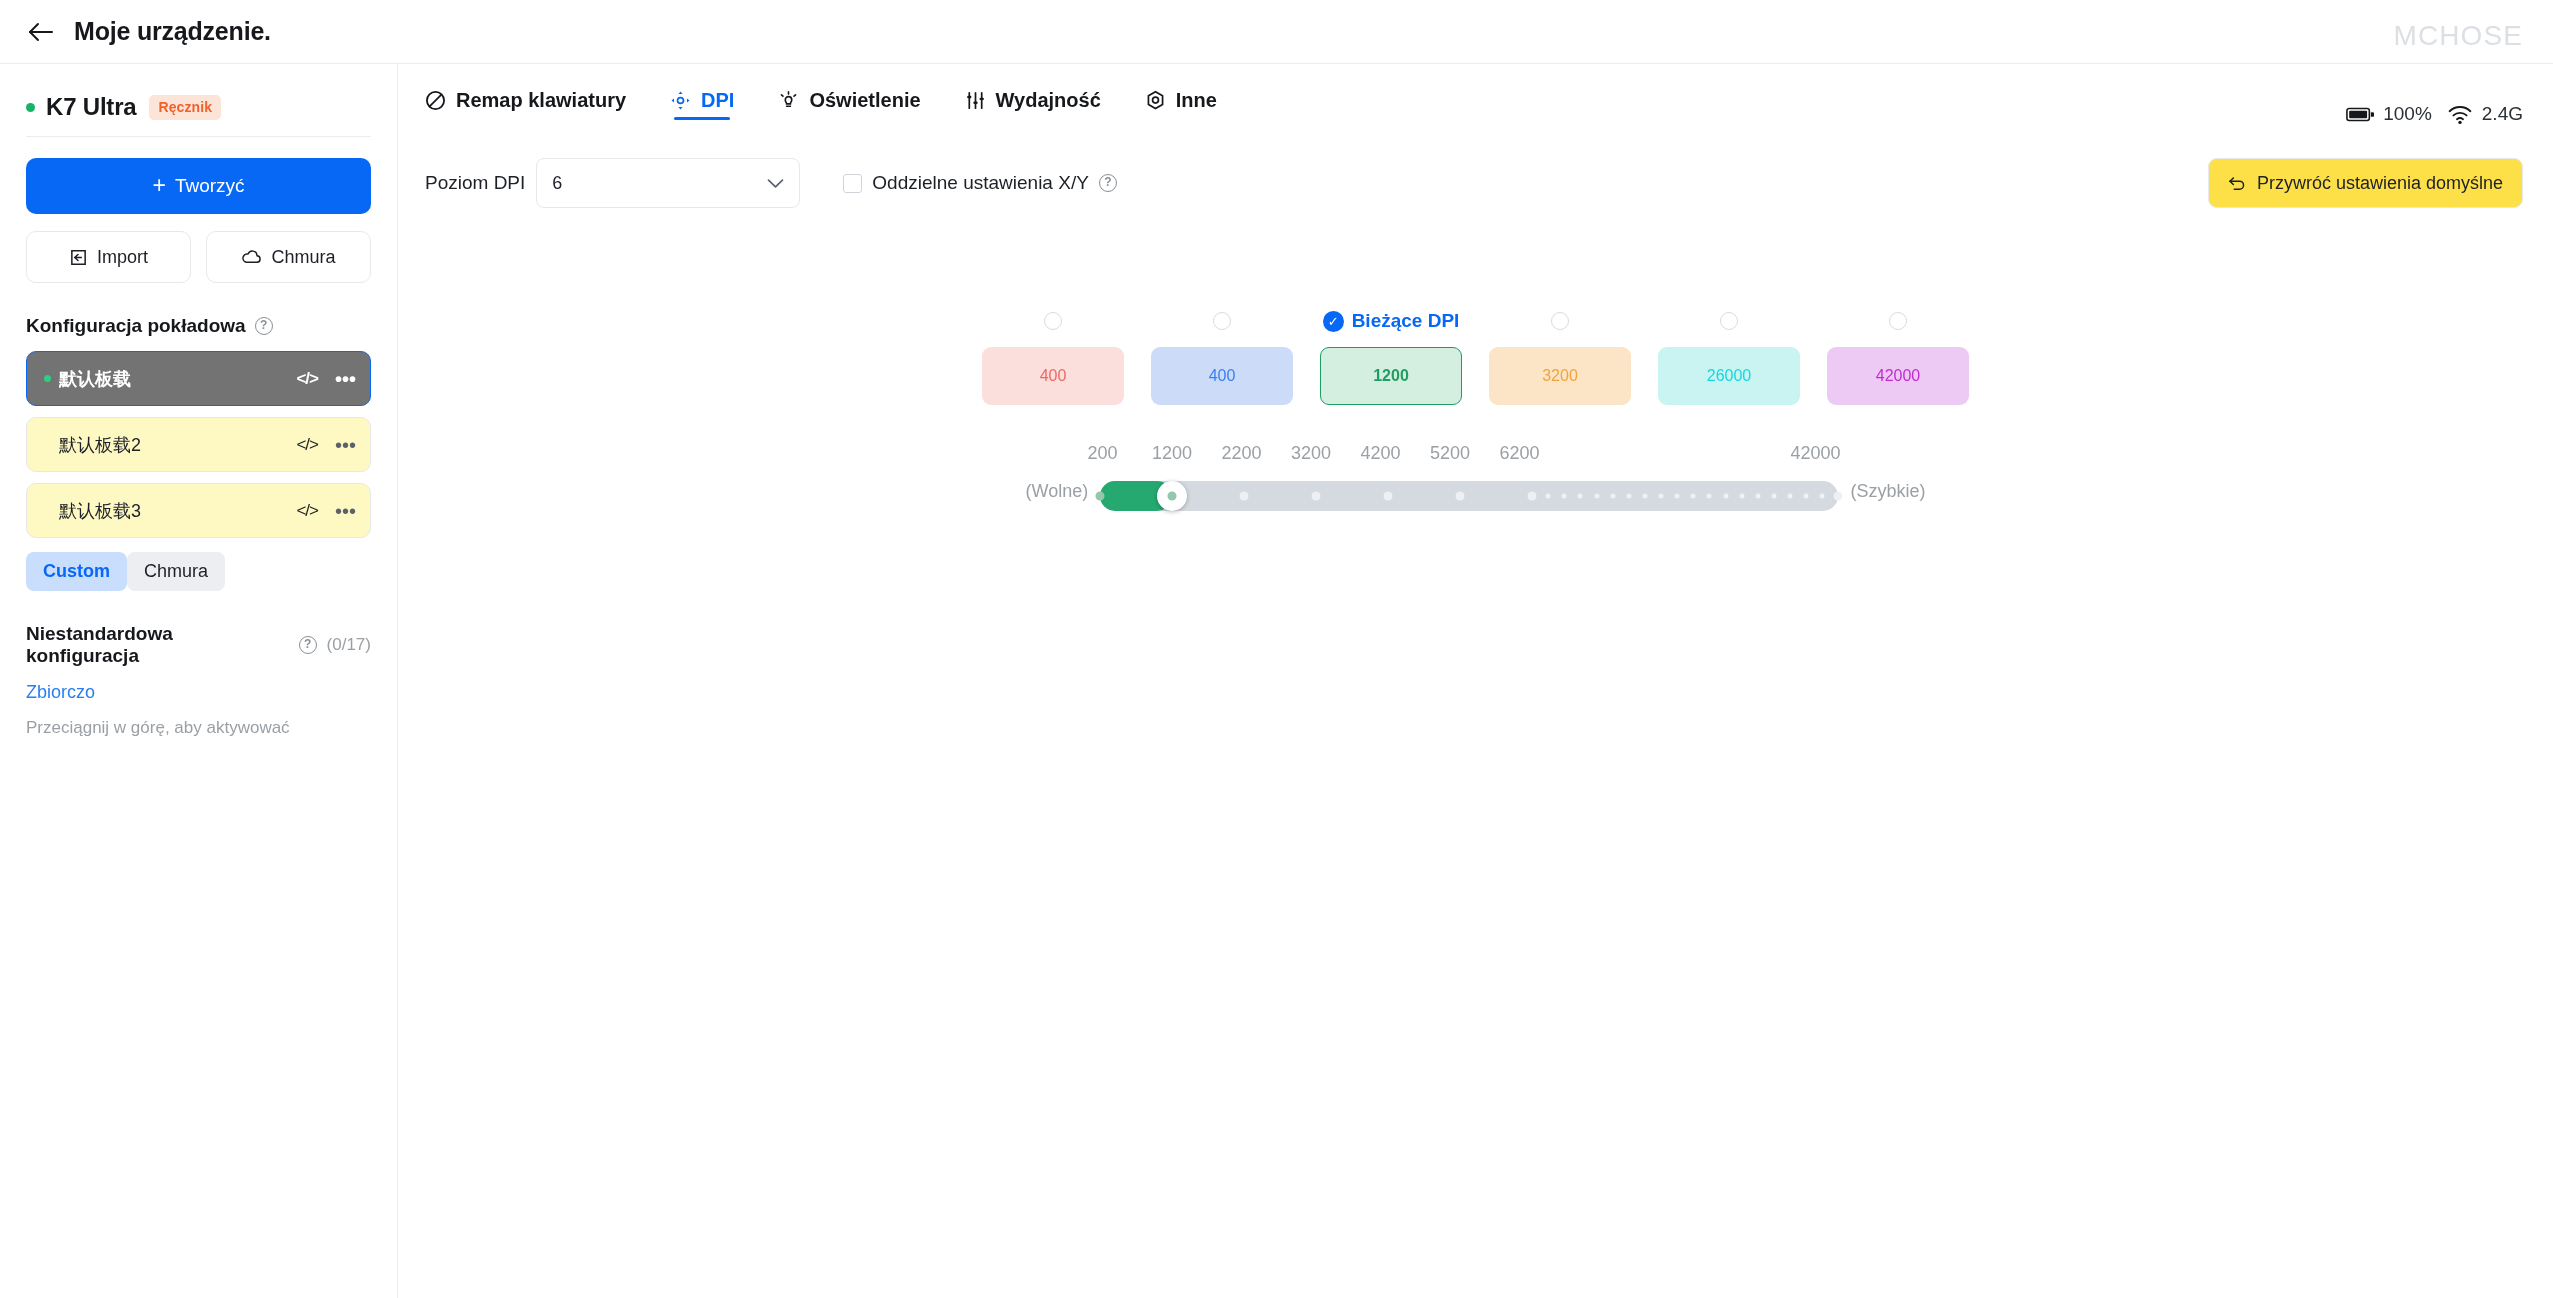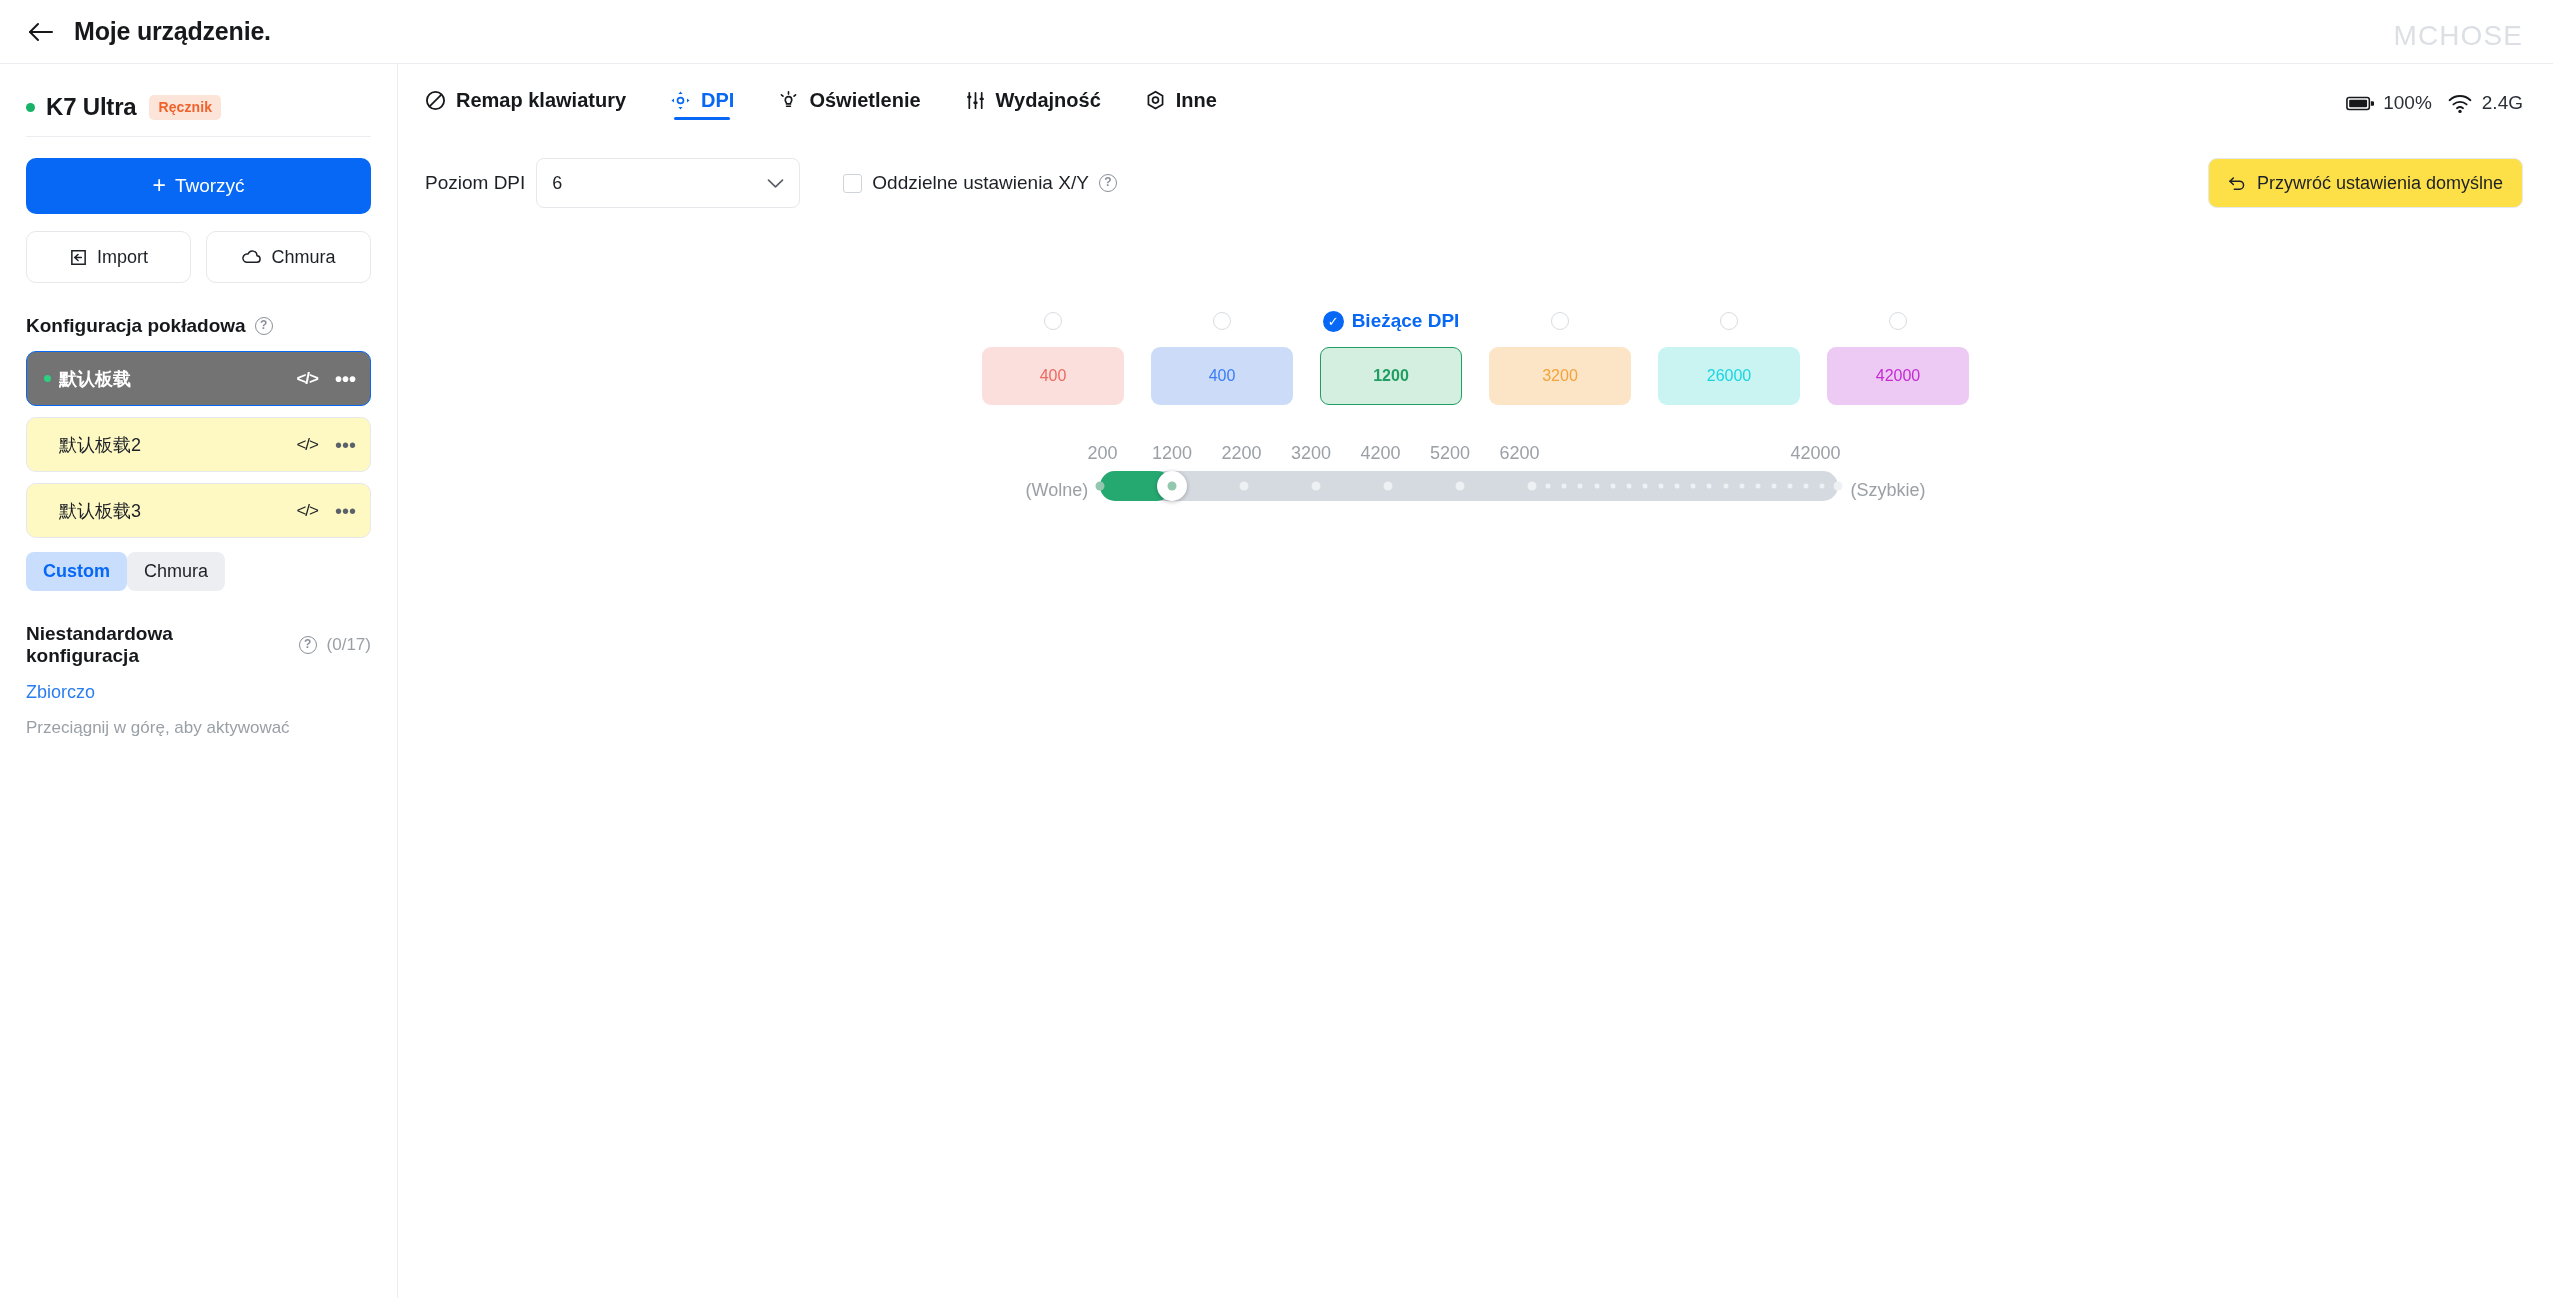--- a/index.html
+++ b/index.html
@@ -145,21 +145,21 @@
     font-size: 20px; font-weight: bold; color: #16181c;
     margin-right: 44px; cursor: pointer;
     height: 64px; position: relative; padding-top: 8px;
   }
   .tab.sel { color: #0668f5; }
   .tab.sel::after {
     content: ""; position: absolute; left: 4px; right: 4px; bottom: 8px;
     height: 3px; background: #0668f5; border-radius: 2px;
   }
   #status-cluster {
-    position: absolute; right: 30px; top: 4px; height: 64px;
+    position: absolute; right: 30px; top: 15px; height: 64px;
     display: flex; align-items: center; gap: 15px;
     padding-top: 6px;
   }
   .stat { display: flex; align-items: center; gap: 9px; font-size: 19px; color: #2b2f36; }
   
   #ctl-row {
     display: flex; align-items: center;
     padding: 30px 0 0 27px; position: relative;
   }
   #dpi-lvl-label { font-size: 19px; color: #1d2026; margin-right: 11px; }
@@ -212,21 +212,21 @@
   }
   .chip.sel { font-weight: bold; }
   
   #slider-zone { margin-top: 38px; display: flex; justify-content: center; }
   #slider-inner { position: relative; width: 900px; }
   #tick-labels { position: relative; height: 28px; }
   .tick-lbl {
     position: absolute; font-size: 18px; color: #9aa0a6;
     transform: translateX(-50%); white-space: nowrap; top: 0;
   }
-  #track-line { display: flex; align-items: flex-end; margin-top: 0; }
+  #track-line { display: flex; align-items: flex-start; margin-top: 10px; }
   .edge-lbl { font-size: 18px; color: #9aa0a6; white-space: nowrap; }
   #track {
     position: relative; flex: 1; height: 30px;
     background: #d5dae0; border-radius: 15px; margin: 0 12px;
     cursor: pointer;
   }
   #track-fill {
     position: absolute; left: 0; top: 0; bottom: 0;
     background: #25a971; border-radius: 15px;
   }

